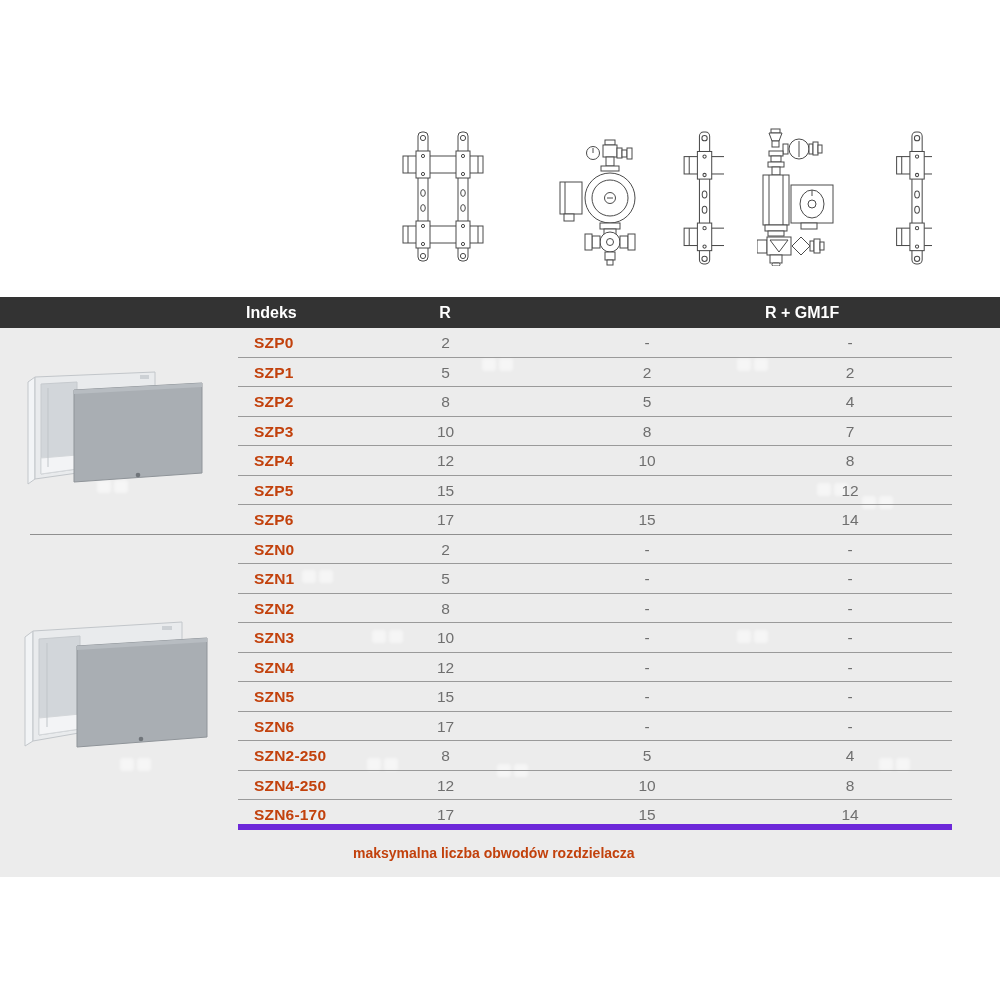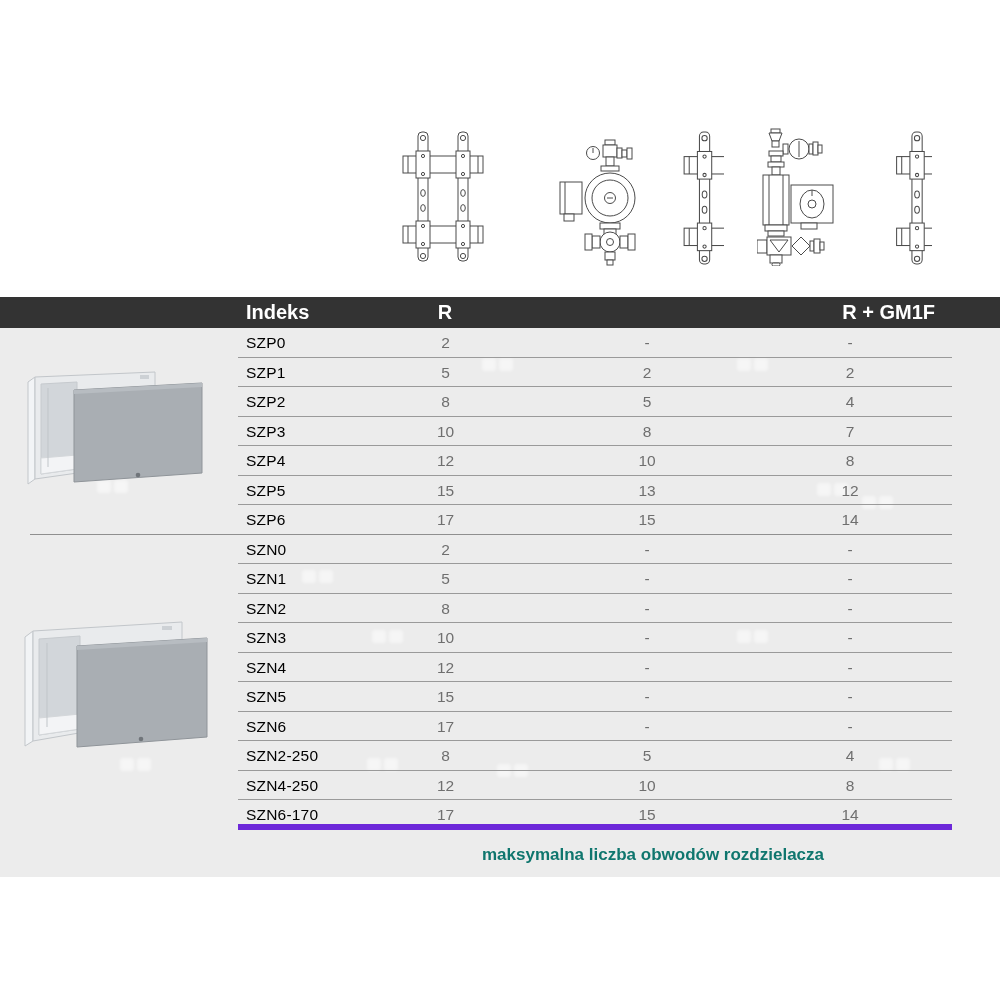--- a/index.html
+++ b/index.html
@@ -6,42 +6,42 @@
   body{font-family:"Liberation Sans","DejaVu Sans",sans-serif;}
   .page{position:relative;width:1000px;height:1000px;background:#ffffff;overflow:hidden;}
 
   
   .drawing{position:absolute;}
   .drawing svg{display:block;}
 
   
   .thead{position:absolute;left:0;top:297px;width:1000px;height:31px;background:#333333;}
   .th{position:absolute;top:0;height:31px;line-height:31px;color:#ffffff;
-      font-size:20px;font-weight:bold;}
+      font-size:16px;font-weight:bold;}
   .th-indeks{left:246px;}
   .th-r{left:378px;width:134px;text-align:center;}
   .th-rgm{left:562px;width:170px;text-align:left;margin-top:35px;}
-  .th-rgm1f{left:765px;width:170px;text-align:right;}
+  .th-rgm1f{left:765px;width:170px;text-align:left;}
 
   
   .tbody{position:absolute;left:0;top:328px;width:1000px;height:549px;background:#ececec;}
 
   .rows{position:absolute;left:238px;top:0;width:714px;}
   .row{position:relative;height:29.5px;border-bottom:1px solid #9a9a9a;box-sizing:border-box;}
   .row:last-child{border-bottom:6px solid #6d28d9;}
   .row.section-end{border-bottom:none;}
   .row.section-end::after{content:'';position:absolute;left:-208px;right:0;bottom:0;height:1px;background:#8f8f8f;}
   .cell{position:absolute;top:0;height:29px;line-height:29px;font-size:15.5px;}
-  .c-index{left:8px;font-weight:normal;color:#000000;letter-spacing:.2px;}
+  .c-index{left:16px;font-weight:bold;color:#c2410c;letter-spacing:.2px;}
   .c-r{left:140px;width:135px;text-align:center;color:#6f6f6f;}
   .c-rgm{left:324px;width:170px;text-align:center;color:#6f6f6f;}
   .c-rgm1f{left:527px;width:170px;text-align:center;color:#6f6f6f;}
 
-  .caption{position:absolute;left:353px;top:845px;width:600px;text-align:center;
-           font-size:17px;font-weight:bold;color:#0f766e;}
+  .caption{position:absolute;left:353px;top:845px;width:600px;
+           font-size:14px;font-weight:bold;color:#c2410c;}
 
   
   .cabinet{position:absolute;}
 
   
   .wm{position:absolute;width:14px;height:13px;background:rgba(255,255,255,.5);
       border-radius:3px;box-shadow:17px 0 0 rgba(255,255,255,.5);filter:blur(1.5px);}
 </style>
 </head>
 <body>
@@ -253,21 +253,20 @@
   <div class="row">
     <span class="cell c-index">SZP4</span>
     <span class="cell c-r">12</span>
     <span class="cell c-rgm">10</span>
     <span class="cell c-rgm1f">8</span>
   </div>
 
   <div class="row">
     <span class="cell c-index">SZP5</span>
     <span class="cell c-r">15</span>
-    <span class="cell c-rgm">13</span>
     <span class="cell c-rgm1f">12</span>
   </div>
 
   <div class="row section-end">
     <span class="cell c-index">SZP6</span>
     <span class="cell c-r">17</span>
     <span class="cell c-rgm">15</span>
     <span class="cell c-rgm1f">14</span>
   </div>
 

